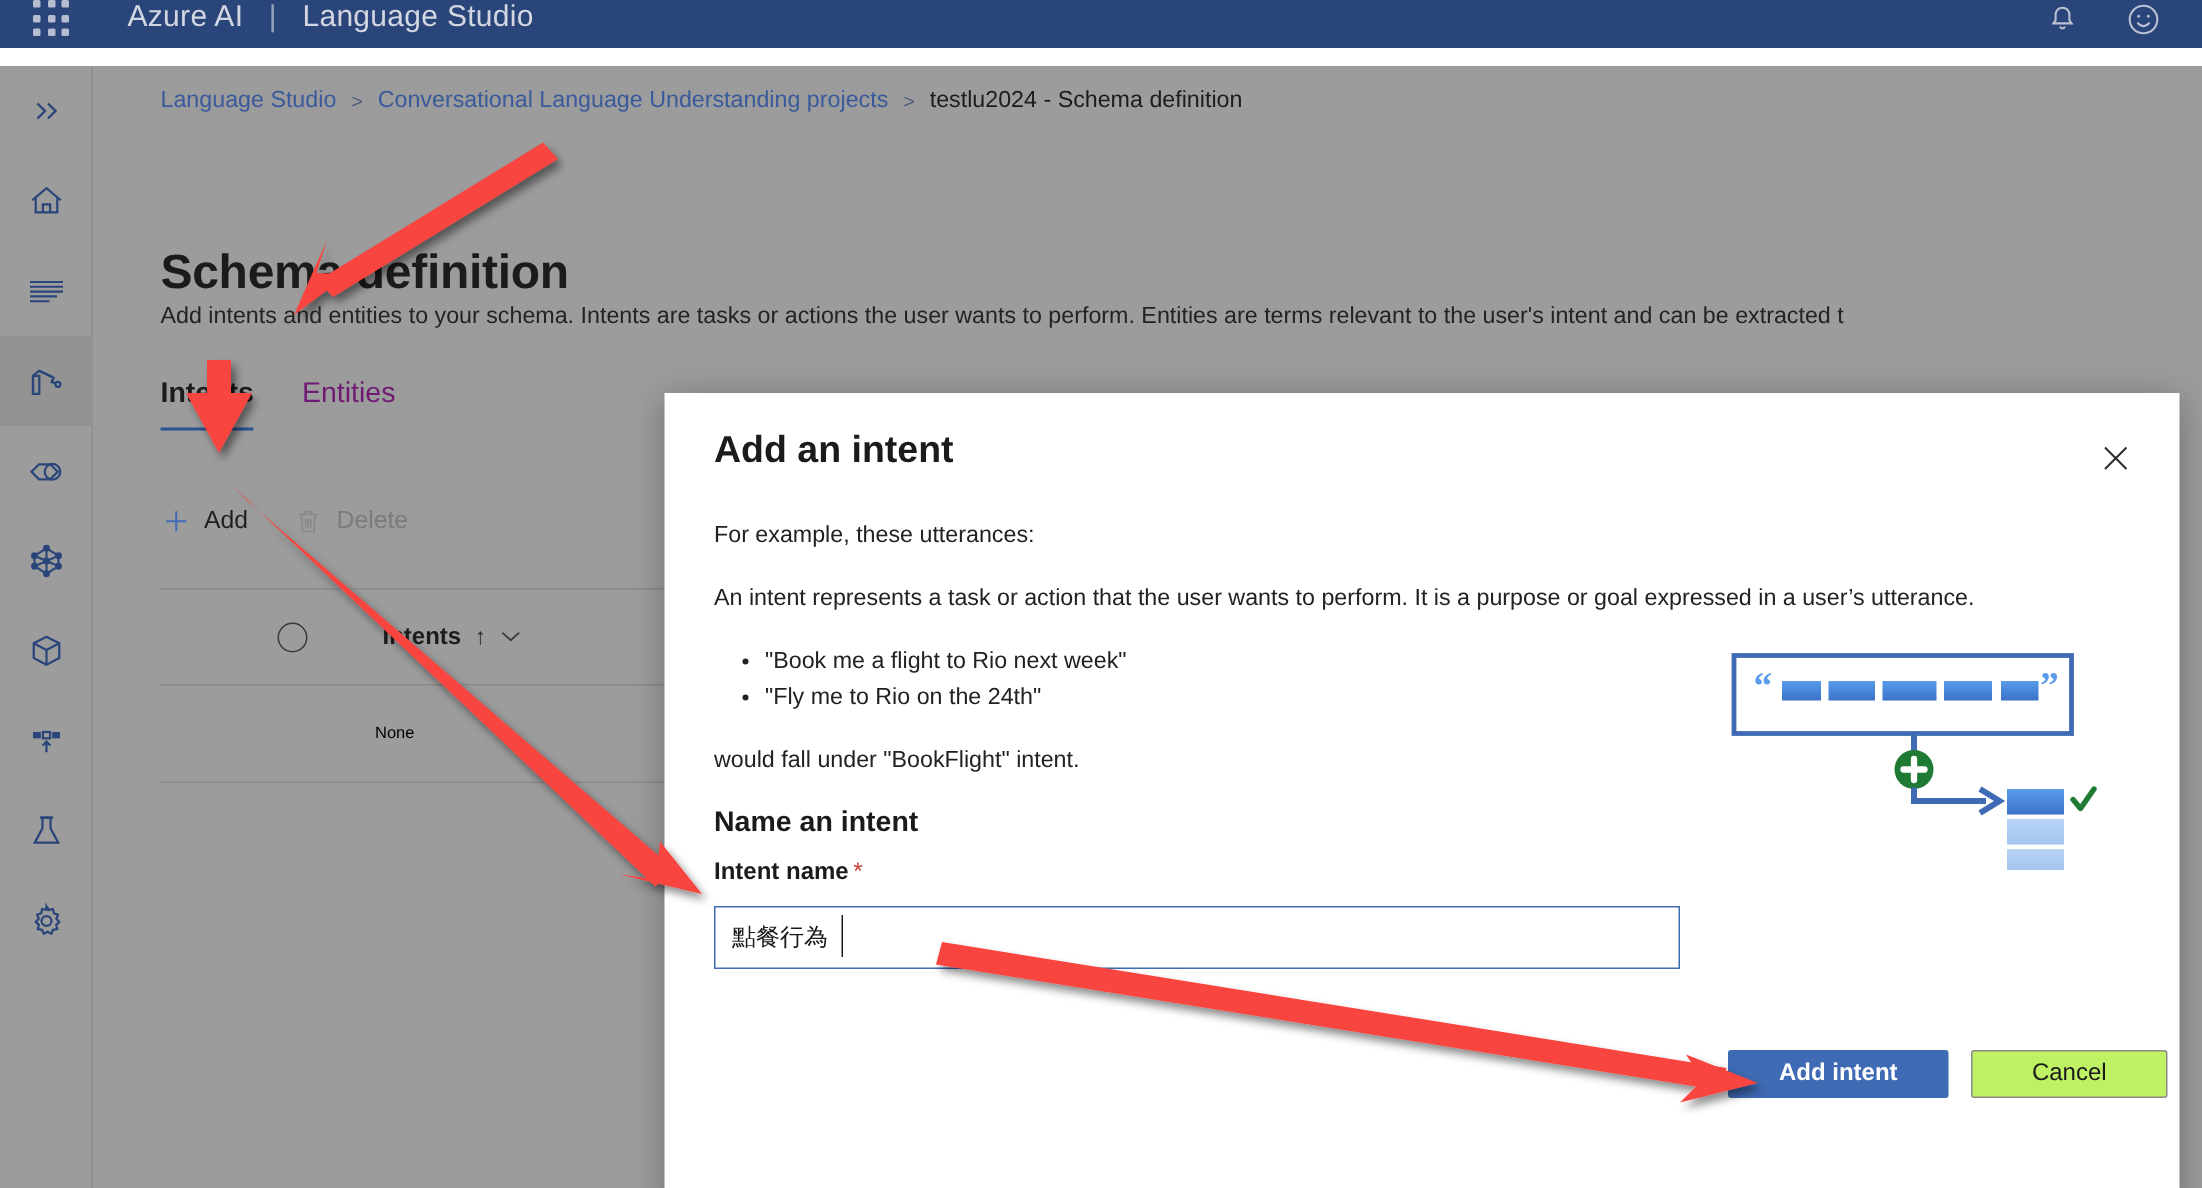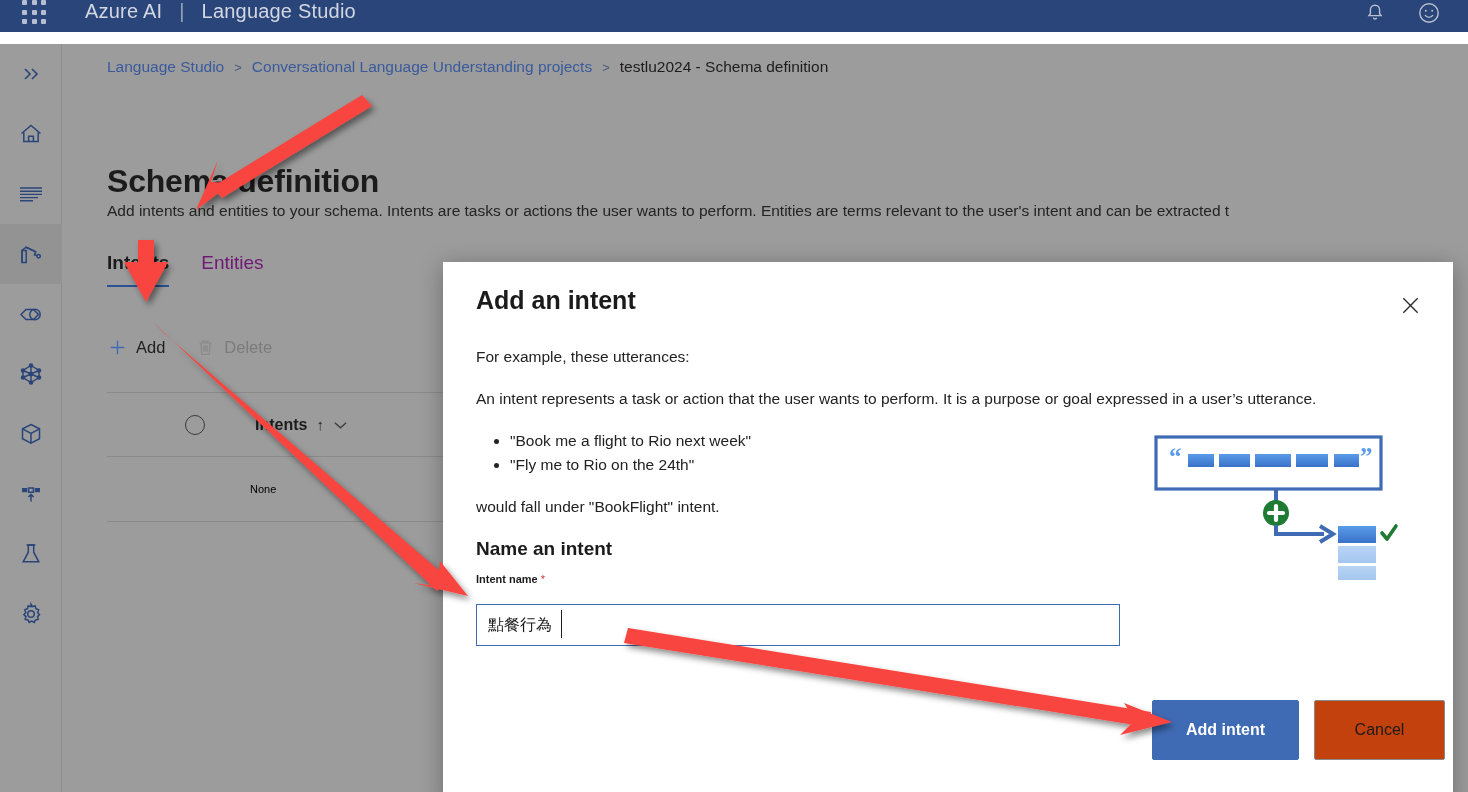--- a/index.html
+++ b/index.html
@@ -136,45 +136,45 @@
     color: #2b2b2b;
   }
   .modal-body { position: absolute; left: 33px; top: 84px; width: 945px; }
   .m-p { font-size: 15.5px; color: #222; line-height: 1.47; margin: 0 0 19px 0; max-width: 935px; }
   .m-ul { margin: 0 0 19px 0; padding-left: 34px; }
   .m-ul li { font-size: 15.5px; color: #222; line-height: 1.47; margin-bottom: 2px; }
   .m-strong { font-size: 19px; font-weight: 600; color: #1b1b1b; margin: 0 0 30px 0; }
 
   .field-label {
     position: absolute; left: 476px; top: 573px;
-    font-size: 11px; font-weight: 600; color: #1b1b1b; z-index: 42;
+    font-size: 16px; font-weight: 600; color: #1b1b1b; z-index: 42;
   }
   .field-label .req { color: #c93c2f; font-weight: 400; margin-left: 3px; }
   .field-input {
     position: absolute; left: 476px; top: 604px; width: 644px; height: 42px;
     border: 1.4px solid #3f6bb5; background: #fff;
     font-family: "Liberation Sans", sans-serif; font-size: 16px; color: #1b1b1b;
     padding: 0 11px; outline: none; z-index: 42;
   }
   .caret {
     position: absolute; left: 561px; top: 610px; width: 1.4px; height: 28px;
     background: #1b1b1b; z-index: 43;
   }
 
   .illus { position: absolute; left: 1152px; top: 432px; z-index: 41; }
 
   .modal-actions {
     position: absolute; left: 1152px; top: 700px; display: flex; gap: 15px; z-index: 42;
   }
   .btn {
-    height: 60px; font-family: "Liberation Sans", sans-serif; font-size: 16px;
+    height: 32px; font-family: "Liberation Sans", sans-serif; font-size: 16px;
     cursor: pointer; border-radius: 2px; display: flex; align-items: center; justify-content: center;
   }
   .btn-primary { background: #3f6bb5; color: #fff; border: 1px solid #3f6bb5; width: 147px; font-weight: 600; }
-  .btn-secondary { background: #c2410c; color: #1b1b1b; border: 1px solid #8a8a8a; width: 131px; }
+  .btn-secondary { background: #bef264; color: #1b1b1b; border: 1px solid #8a8a8a; width: 131px; }
 
   
   .arrows { position: absolute; left: 0; top: 0; width: 1468px; height: 792px; pointer-events: none; z-index: 60; }
 </style>
 </head>
 <body>
 
 <div id="root">
 
   <div class="topbar">

